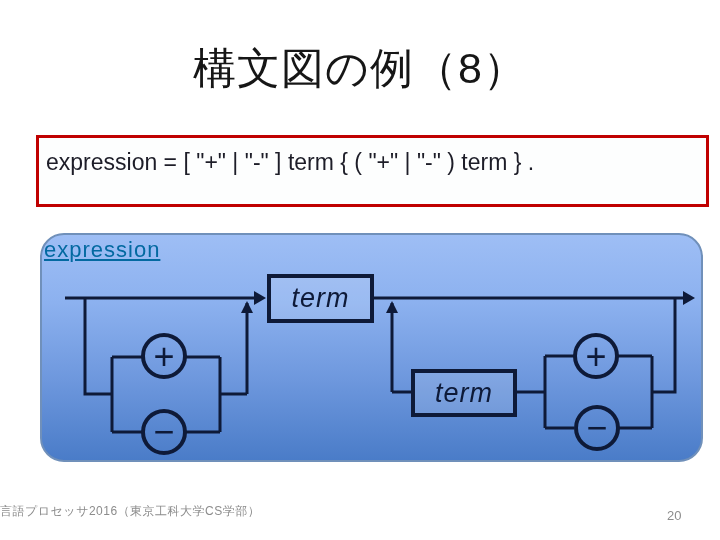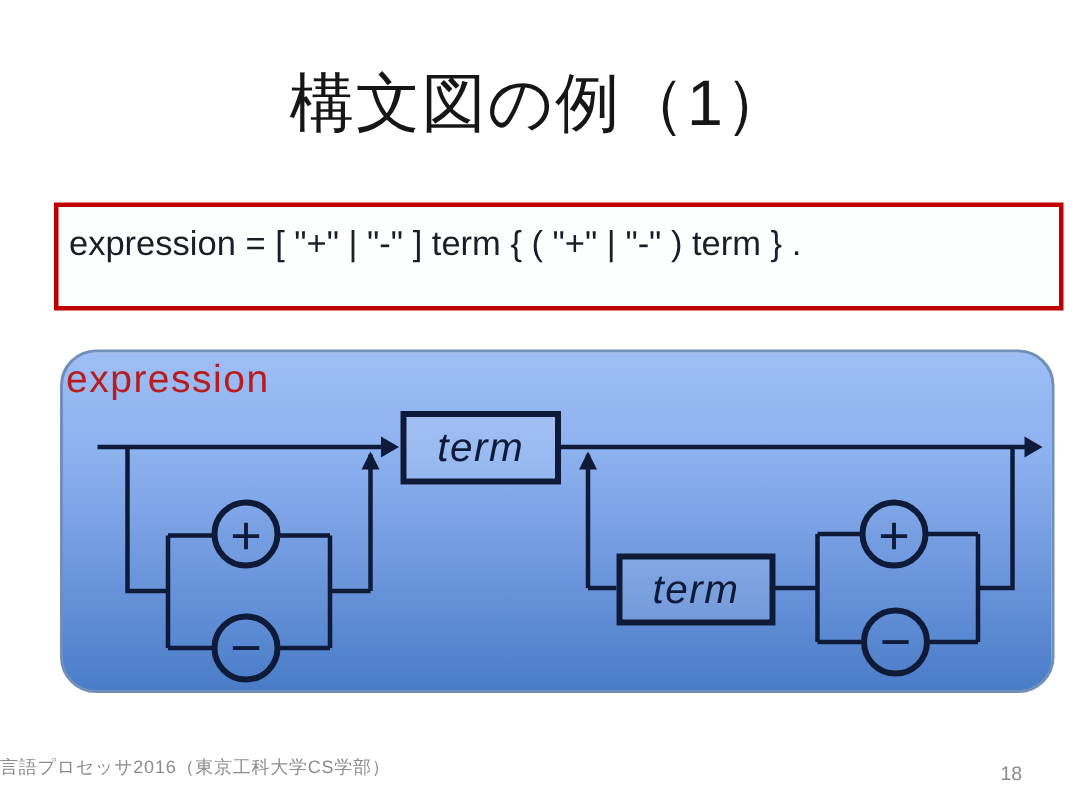--- a/index.html
+++ b/index.html
@@ -19,22 +19,23 @@
     position:absolute;left:7px;top:11px;font-size:23px;color:#1d1d28;
     white-space:nowrap;
   }
   .panel{
     position:absolute;left:40px;top:233px;width:663px;height:229px;
     border-radius:24px;box-sizing:border-box;
     background:linear-gradient(to bottom,#9ebef5 0%,#8cb1ef 30%,#6d97dd 65%,#4a7cc8 100%);
     border:2px solid #7090ba;
   }
   .panel-label{
-    position:absolute;left:44px;top:237px;font-size:26px;color:#b91c1c;
+    position:absolute;left:44px;top:237px;font-size:22px;color:#0369a1;
     letter-spacing:1px;
+    text-decoration:underline;
   }
   .diagram-svg{position:absolute;left:0;top:0;width:720px;height:540px;pointer-events:none;}
   .termbox{
     position:absolute;box-sizing:border-box;border:4px solid #0e1a38;
     background:rgba(255,255,255,0.13);
     display:flex;align-items:center;justify-content:center;
     font-size:27px;color:#0e1a38;letter-spacing:1px;font-style:italic;
   }
   .termbox.t1{left:267px;top:274px;width:107px;height:49px;}
   .termbox.t2{left:411px;top:369px;width:106px;height:48px;}
@@ -45,21 +46,21 @@
   .pagenum{
     position:absolute;left:667px;top:508px;font-size:13px;color:#8c8c8c;
   }
   .op-glyph{font-family:"Liberation Sans", sans-serif;font-size:36px;fill:#0e1a38;}
 </style>
 </head>
 <body>
 
 <div>
 
-  <div class="title">構文図の例（1）</div>
+  <div class="title">構文図の例（8）</div>
 
   <div class="ebnf-box">
     <div class="ebnf-text">expression = [ "+" | "-" ] term { ( "+" | "-" ) term } .</div>
   </div>
 
   <div class="panel"></div>
   <div class="panel-label">expression</div>
 
   <svg class="diagram-svg" viewBox="0 0 720 540" xmlns="http://www.w3.org/2000/svg">
     <g stroke="#0e1a38" stroke-width="3" fill="none">
@@ -89,15 +90,15 @@
   </svg>
 
   <div class="termbox t1">
     <span>term</span>
   </div>
   <div class="termbox t2">
     <span>term</span>
   </div>
 
   <div class="footer">言語プロセッサ2016（東京工科大学CS学部）</div>
-  <div class="pagenum">18</div>
+  <div class="pagenum">20</div>
 
 </div>
 
 </body></html>

